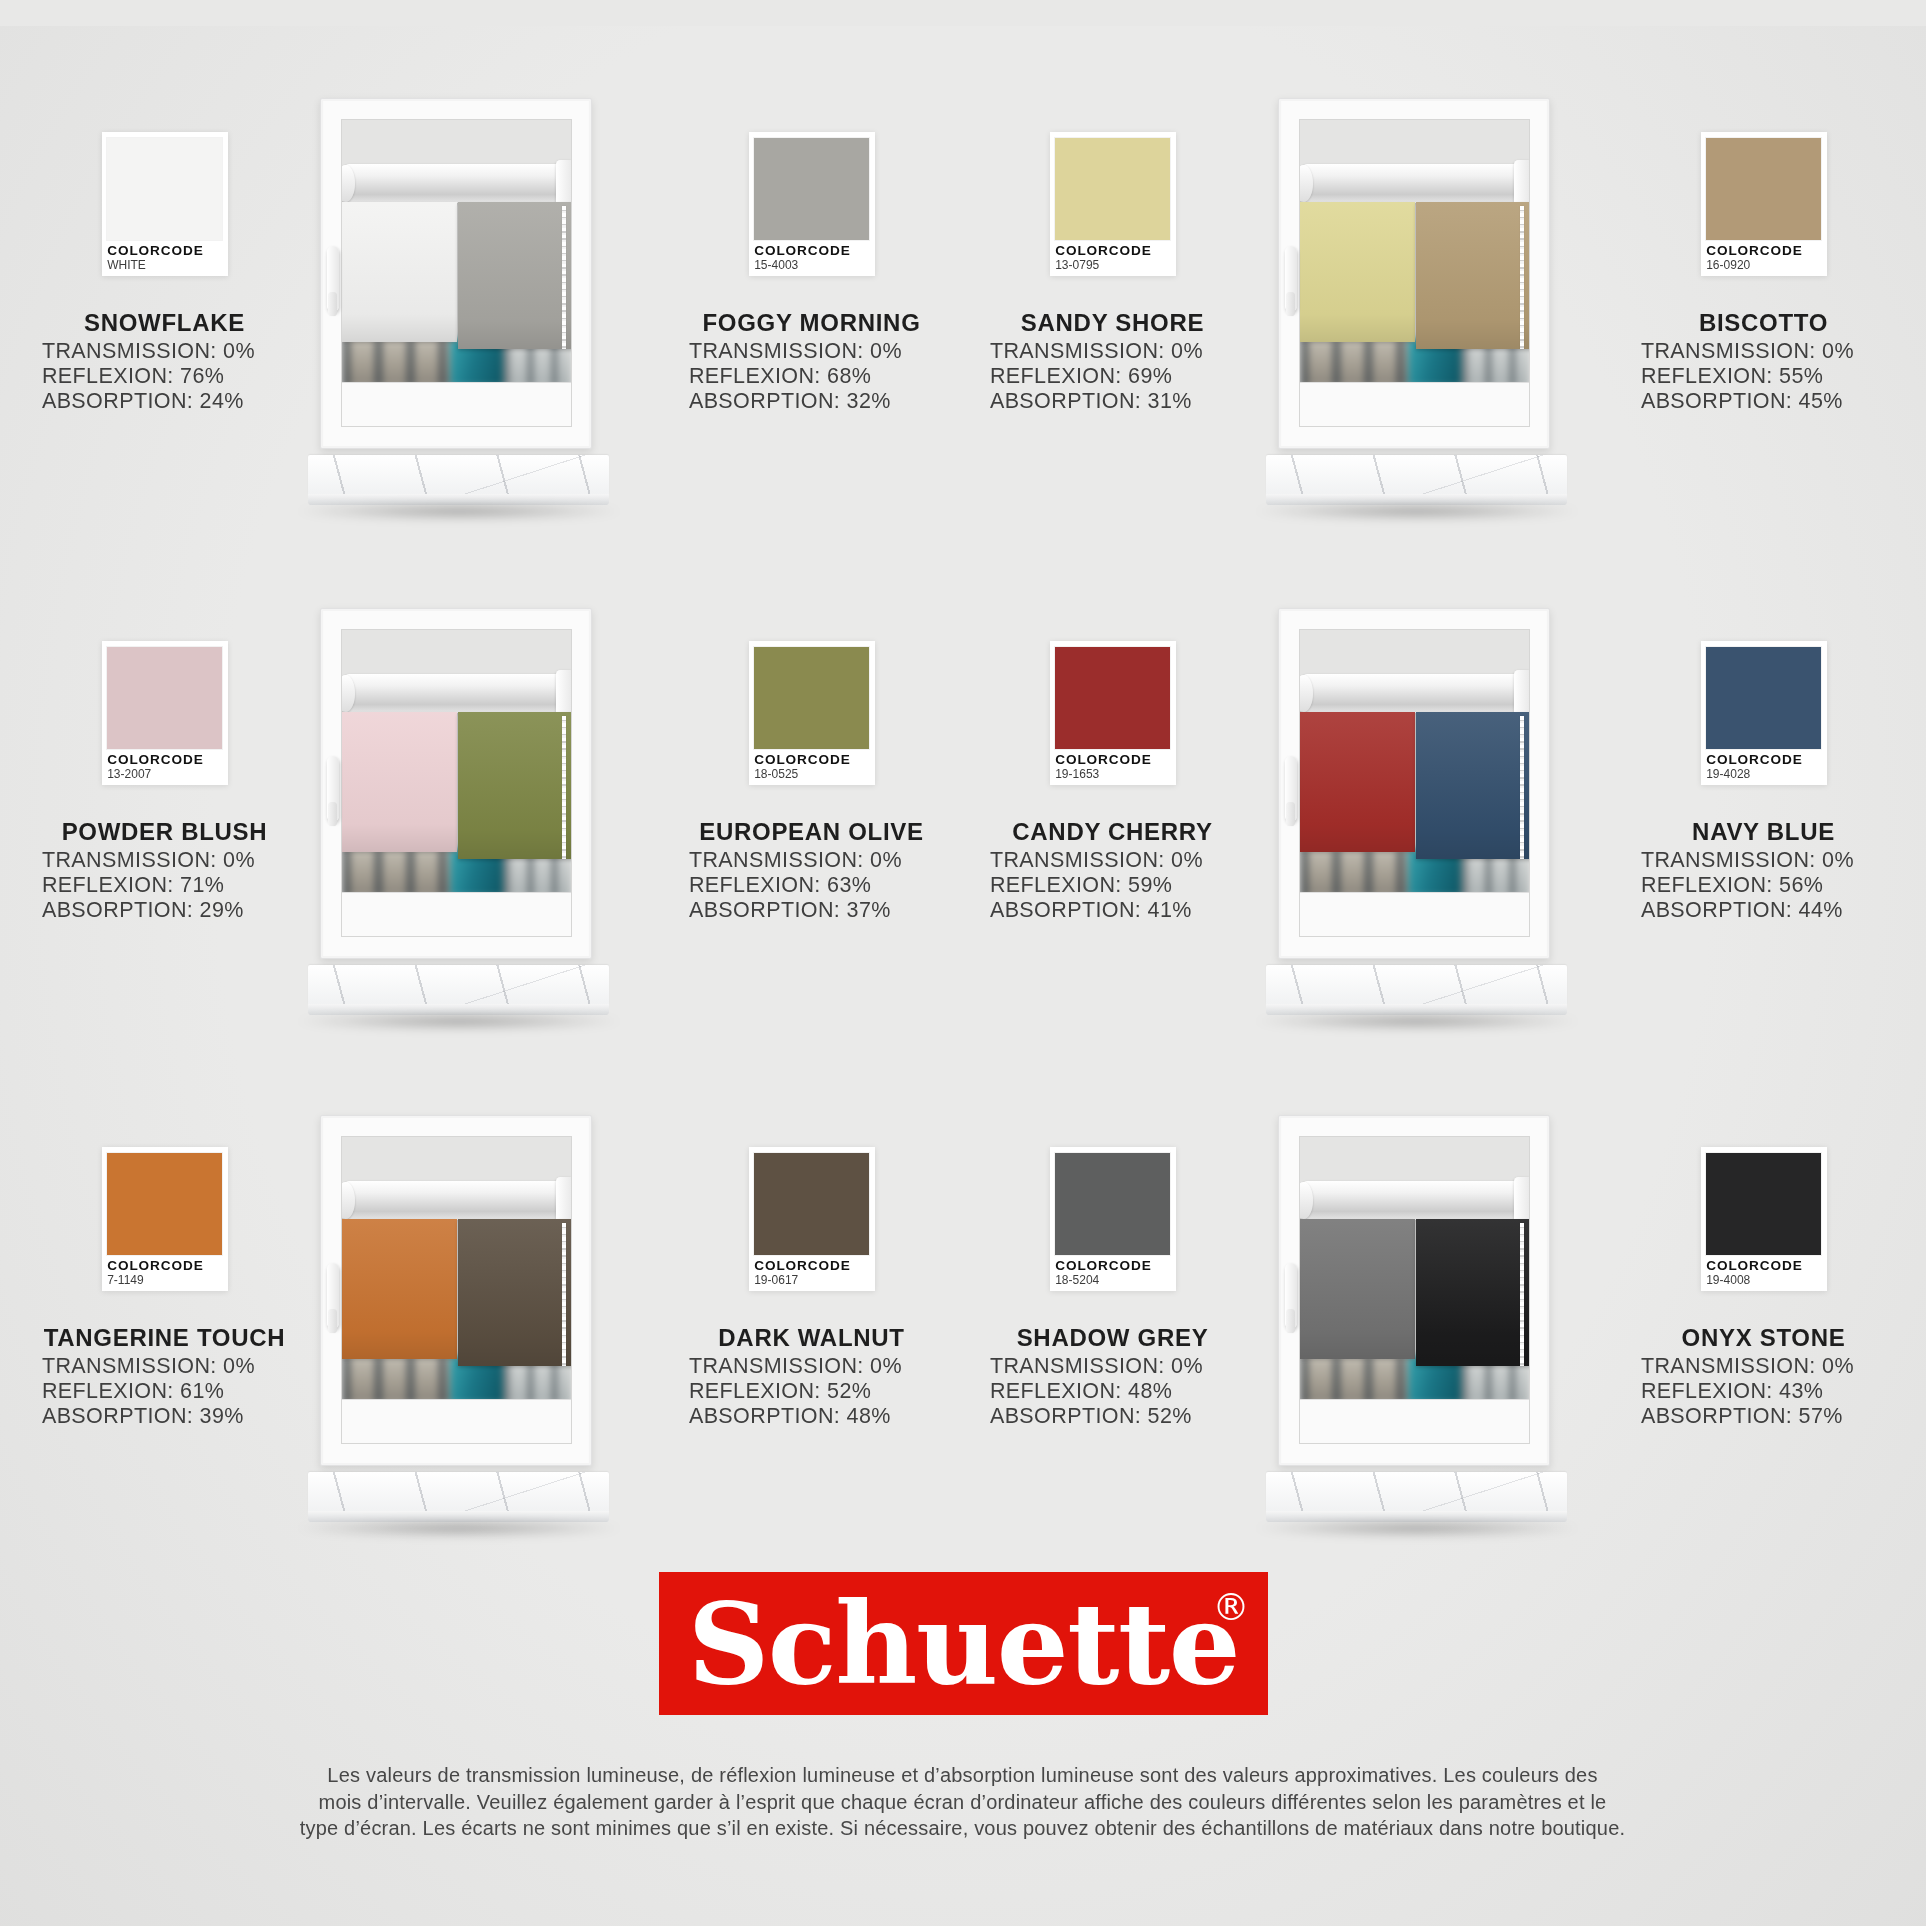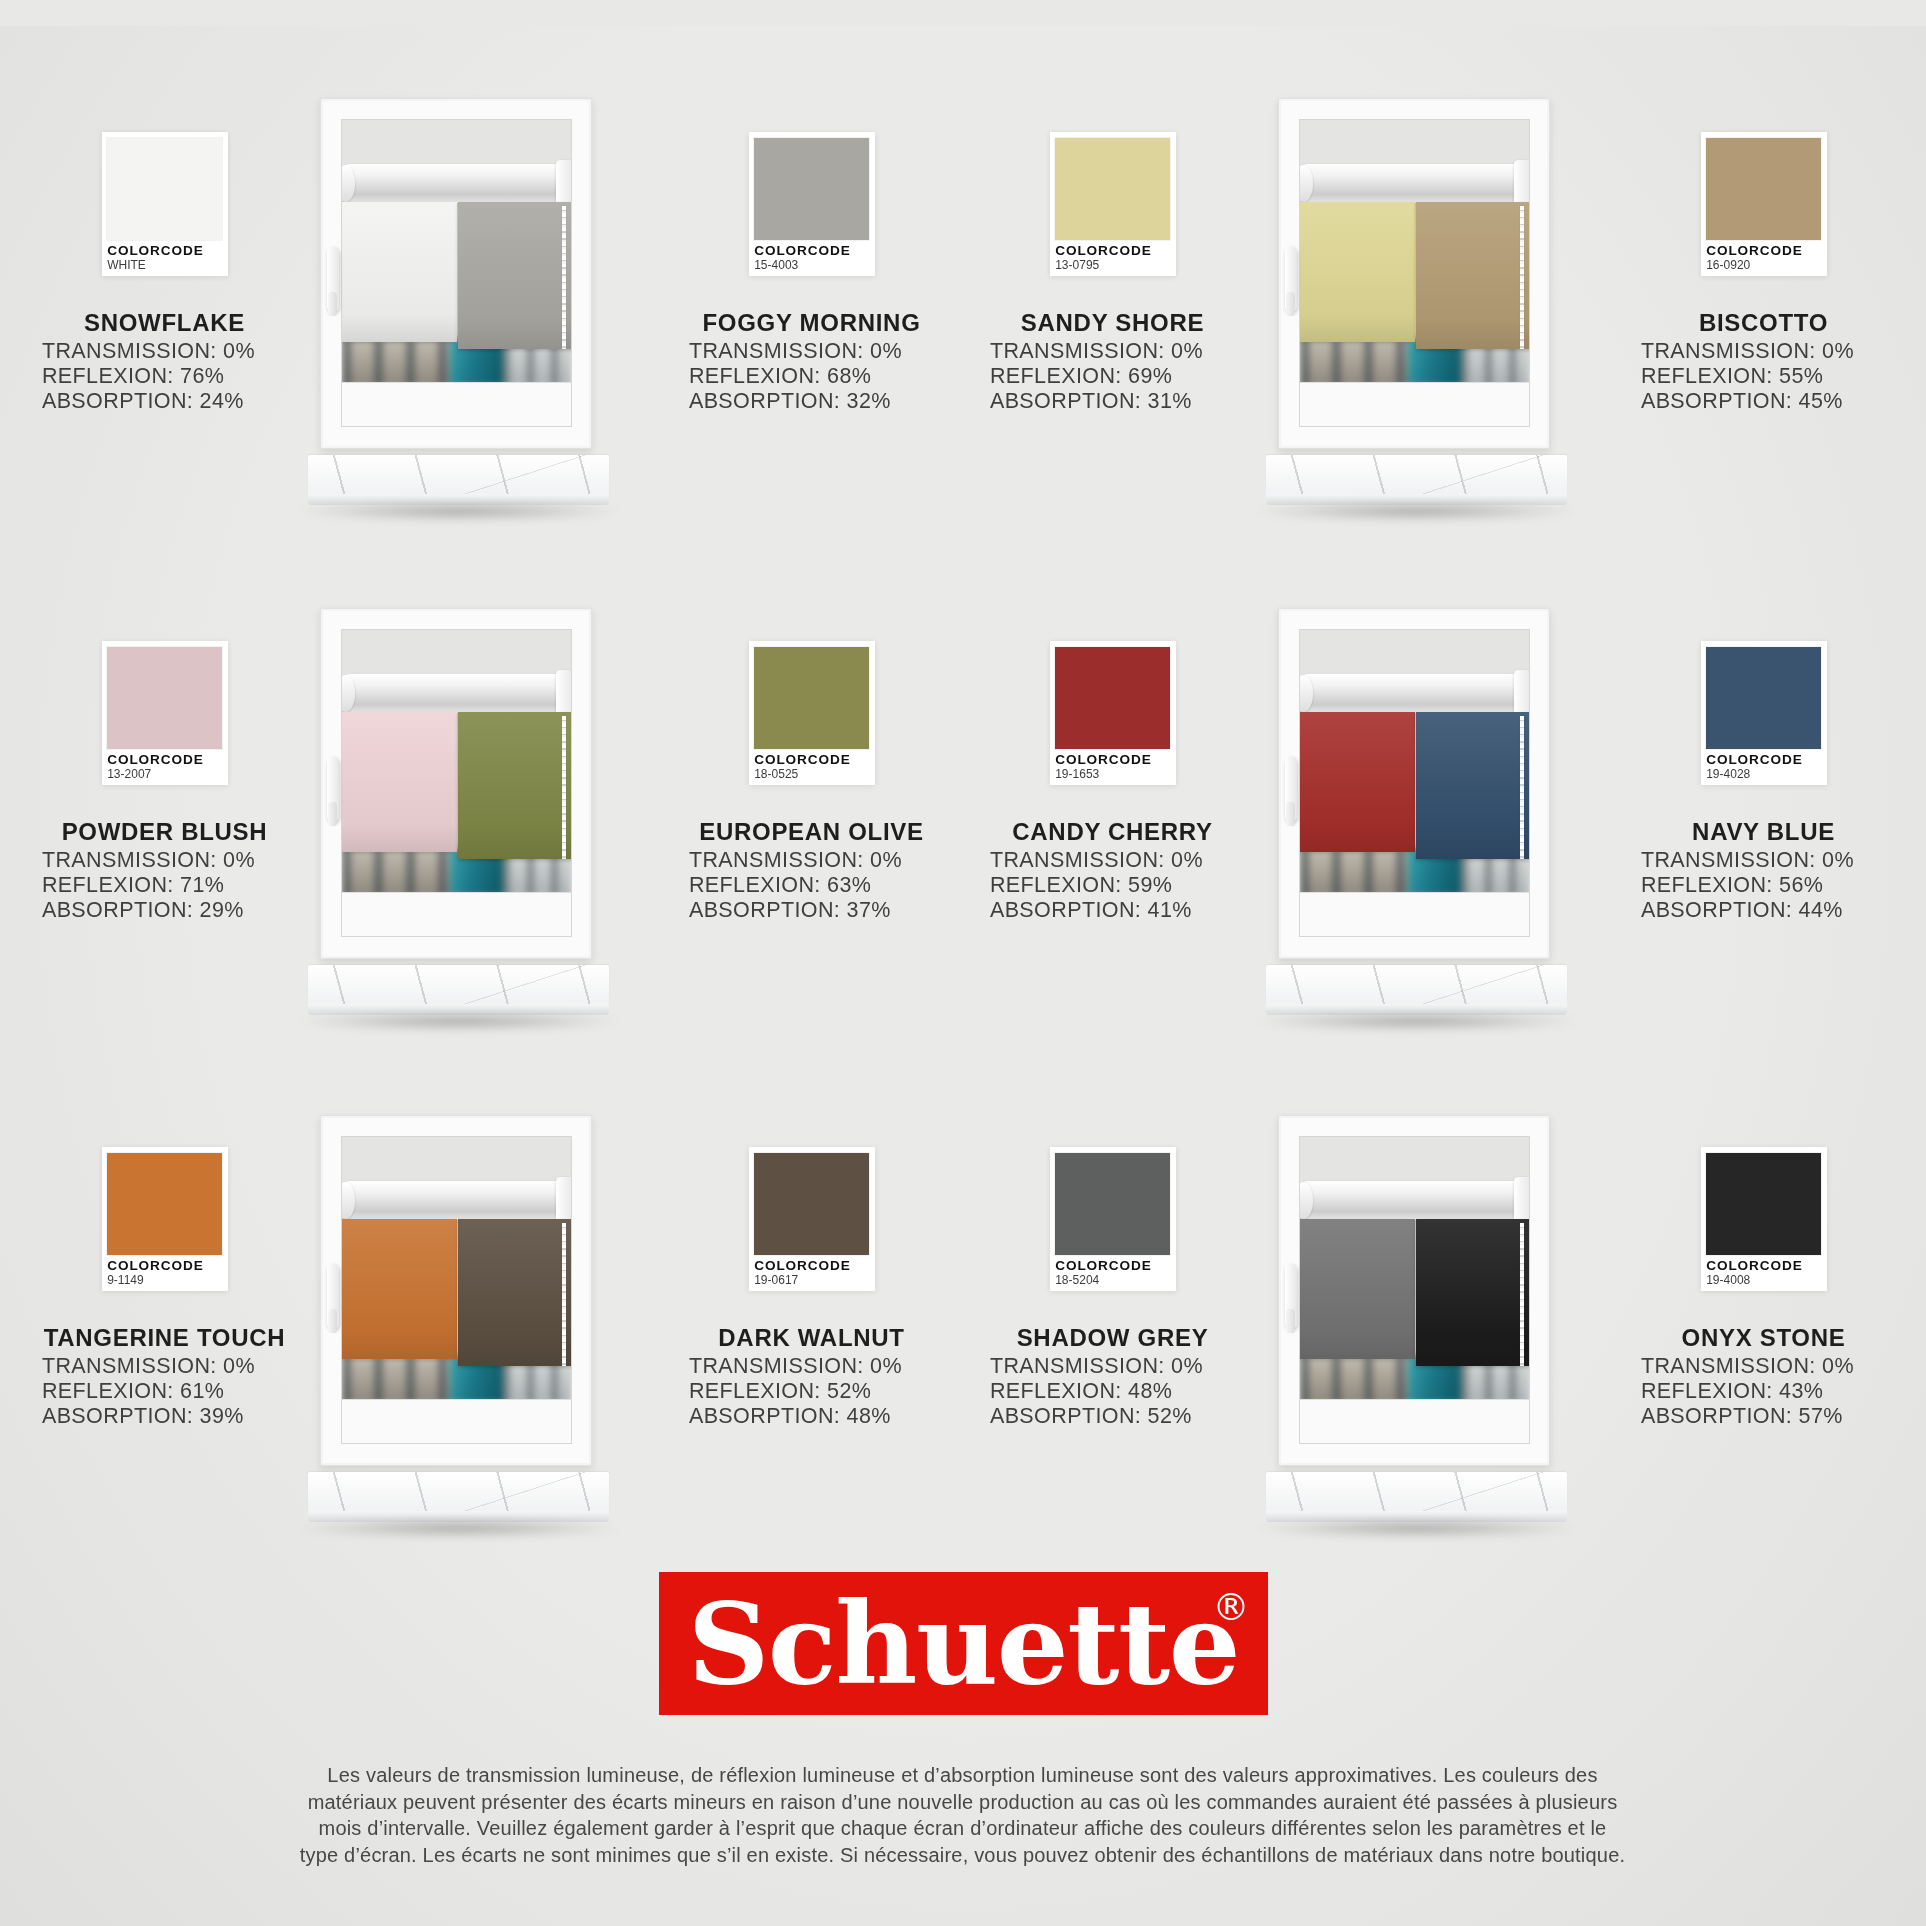--- a/index.html
+++ b/index.html
@@ -347,21 +347,21 @@
       <div>TRANSMISSION: 0%</div>
       <div>REFLEXION: 56%</div>
       <div>ABSORPTION: 44%</div>
     </div>
   </div>
 
   <div class="color-col" style="left:39px;top:1121px">
     <div class="swatch-card">
       <div class="swatch-color" style="background-color: rgb(201, 117, 49);"></div>
       <div class="swatch-label">COLORCODE</div>
-      <div class="swatch-code">9-1149</div>
+      <div class="swatch-code">7-1149</div>
     </div>
     <div class="col-title">TANGERINE TOUCH</div>
     <div class="col-stats">
       <div>TRANSMISSION: 0%</div>
       <div>REFLEXION: 61%</div>
       <div>ABSORPTION: 39%</div>
     </div>
   </div>
 
   <div class="window" style="left:308px;top:1089px">
@@ -448,19 +448,18 @@
     </div>
   </div>
 
   <div class="logo" style="background-color: rgb(225, 19, 10);">
     <span class="logo-text">Schuette</span>
     <span class="logo-reg">®</span>
   </div>
 
   <div class="footer">
     <div>Les valeurs de transmission lumineuse, de réflexion lumineuse et d’absorption lumineuse sont des valeurs approximatives. Les couleurs des</div>
-    <div>matériaux peuvent présenter des écarts mineurs en raison d’une nouvelle production au cas où les commandes auraient été passées à plusieurs</div>
     <div>mois d’intervalle. Veuillez également garder à l’esprit que chaque écran d’ordinateur affiche des couleurs différentes selon les paramètres et le</div>
     <div>type d’écran. Les écarts ne sont minimes que s’il en existe. Si nécessaire, vous pouvez obtenir des échantillons de matériaux dans notre boutique.</div>
   </div>
 
 </div>
 
 
 </body></html>

